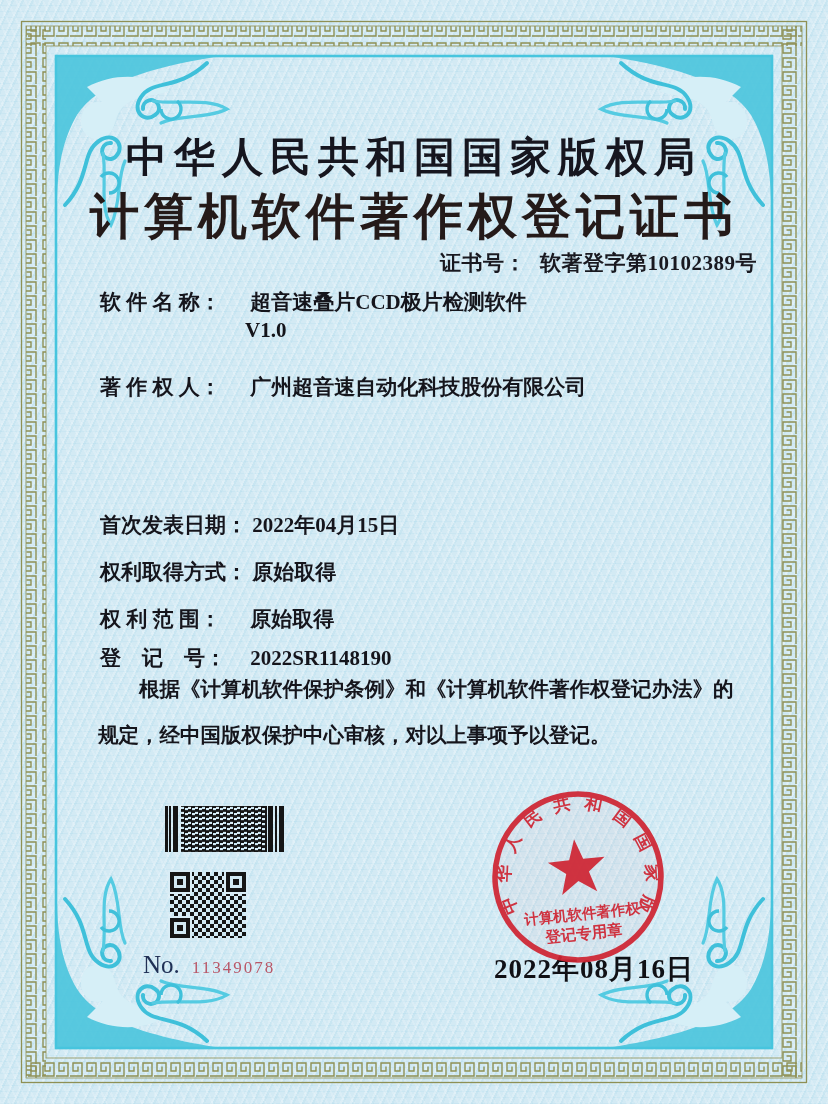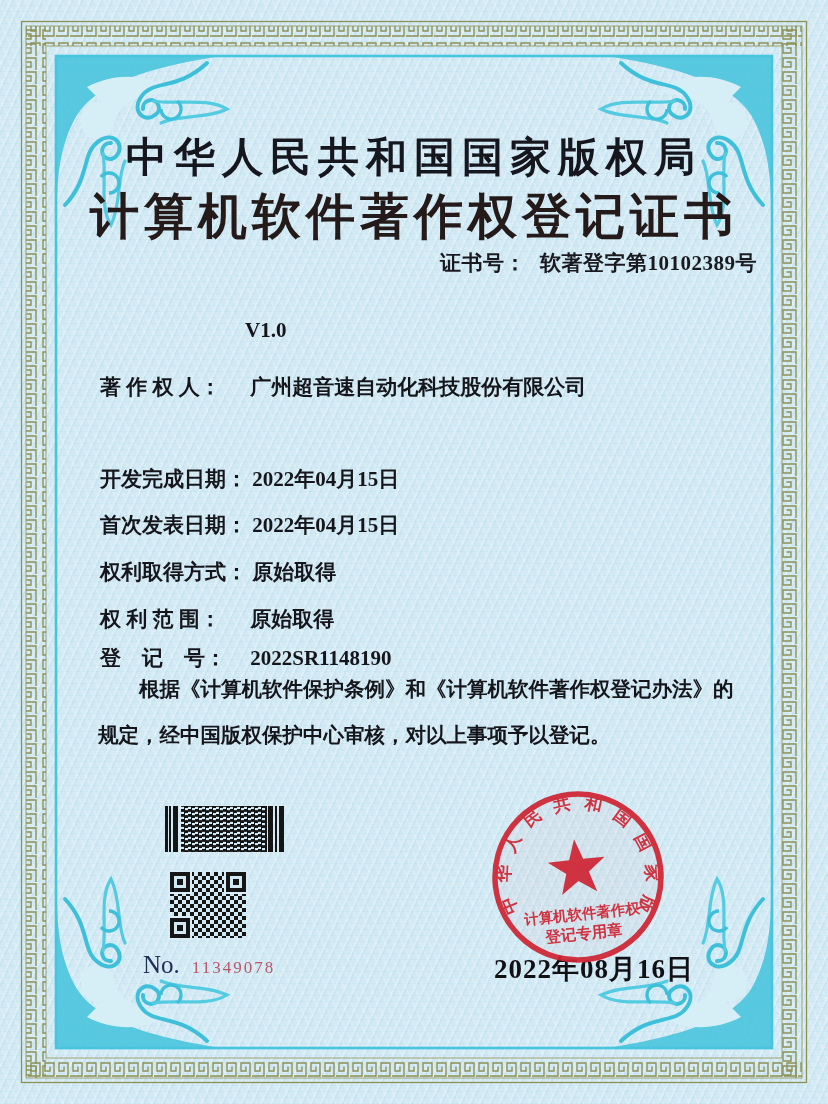--- a/index.html
+++ b/index.html
@@ -127,31 +127,31 @@
     <use href="#flourish" transform="translate(771,1047) scale(-1,-1)"></use>
   </svg>
 
   <div class="abs title-authority">中华人民共和国国家版权局</div>
   <div class="abs title-main">计算机软件著作权登记证书</div>
 
   <div class="abs certno">
     <span>证书号：</span><span class="gap"></span><span>软著登字第10102389号</span>
   </div>
 
+  <div class="abs field f1">
+    <span class="flabel">软 件 名 称：</span>
+    <span>超音速叠片CCD极片检测软件</span>
+  </div>
   <div class="abs f1b">V1.0</div>
 
   <div class="abs field f2">
     <span class="flabel">著 作 权 人：</span>
     <span>广州超音速自动化科技股份有限公司</span>
   </div>
 
-  <div class="abs field f3">
-    <span class="flabel">开发完成日期：</span>
-    <span>2022年04月15日</span>
-  </div>
 
   <div class="abs field f4">
     <span class="flabel">首次发表日期：</span>
     <span>2022年04月15日</span>
   </div>
 
   <div class="abs field f5">
     <span class="flabel">权利取得方式：</span>
     <span>原始取得</span>
   </div>

